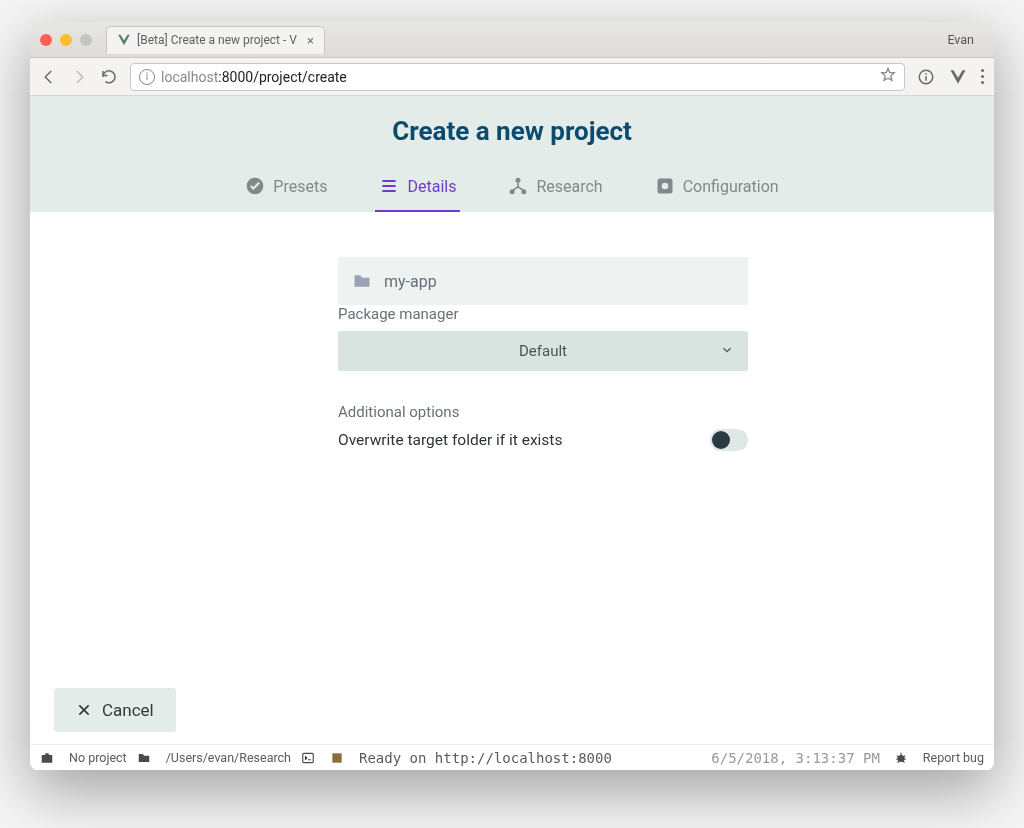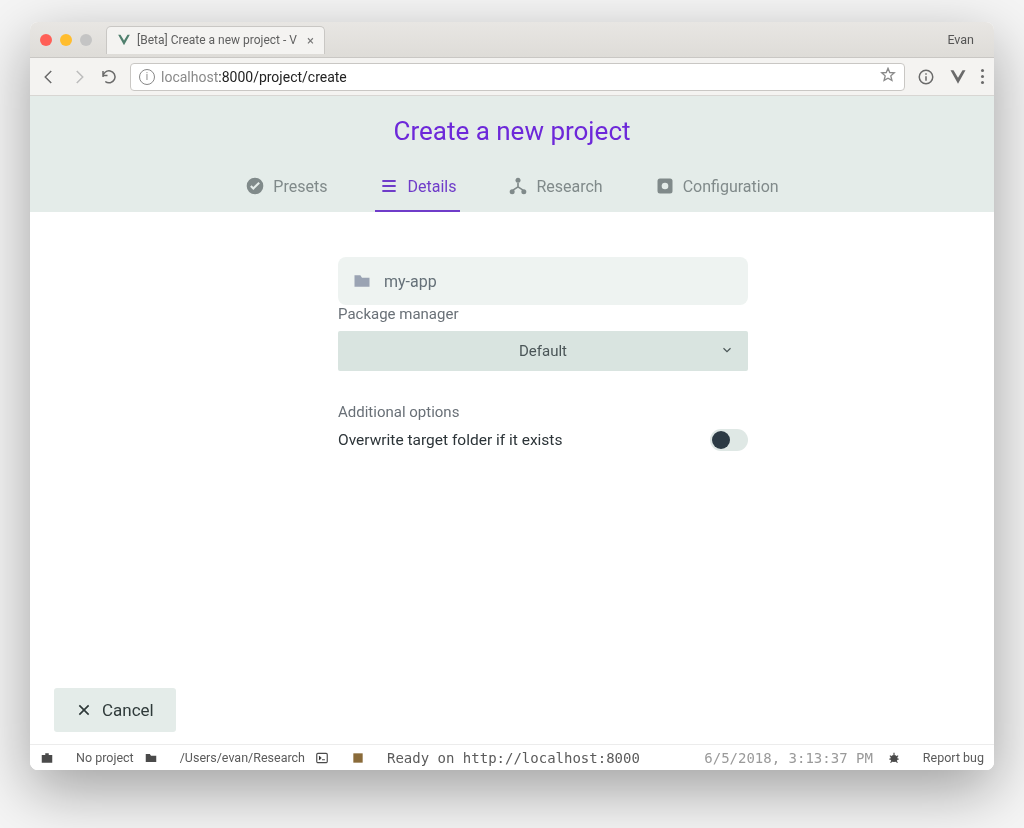--- a/index.html
+++ b/index.html
@@ -86,22 +86,22 @@
     background:#fff;
     overflow:hidden;
   }
   .header {
     background:#e4ece9;
     padding:20px 0 0 0;
     text-align:center;
   }
   h1.page-title {
     font-size:26px;
-    font-weight:400;
-    color:#6d28d9;
+    font-weight:700;
+    color:#0c4a6e;
     margin-bottom:20px;
   }
   .tabs {
     display:flex; justify-content:center; gap:44px;
     padding-bottom:0;
   }
   .tab-item {
     display:flex; align-items:center; gap:8px;
     padding:10px 4px 14px 4px;
     font-size:16px;
@@ -113,21 +113,21 @@
   .tab-item .ticon { width:20px;height:20px; }
   
   .form-area { flex:1; padding:45px 0 0 0; background:#fff; }
   .form-inner { width:410px; margin-left:308px; }
   .field-label { font-size:15px; color:#697077; margin-bottom:8px; }
   .input-row {
     background:#eef3f1;
     height:48px;
     display:flex; align-items:center;
     padding:0 14px; gap:12px;
-    border-radius:8px;
+    border-radius:2px;
   }
   .input-row .foldericon { width:20px;height:20px;color:#9aa3b3; }
   .input-row .value { font-size:16px; color:#657078; }
   .path-row {
     display:flex; align-items:center;
     margin-top:10px; margin-bottom:26px;
     gap:10px;
   }
   .path-text { font-size:14.5px; color:#697077; flex:1; }
   .edit-btn {
@@ -178,21 +178,21 @@
   .statusbar {
     height:26px;
     background:#ffffff;
     border-top:1px solid #ececec;
     display:flex; align-items:center;
     padding:0 10px;
     font-size:12.5px;
     color:#5b5b5b;
     gap:10px;
   }
-  .statusbar .sgrp { display:flex;align-items:center;gap:22px; }
+  .statusbar .sgrp { display:flex;align-items:center;gap:15px; }
   .statusbar .mono { font-family: "Menlo","Consolas",monospace; font-size:14px; }
   .statusbar .right { margin-left:auto; display:flex;align-items:center;gap:14px;}
   .sicon { width:14px;height:14px;color:#4a4a4a; }
   .dim { color:#9a9a9a; }
 </style>
 </head>
 <body>
 
 <div class="window">
 

